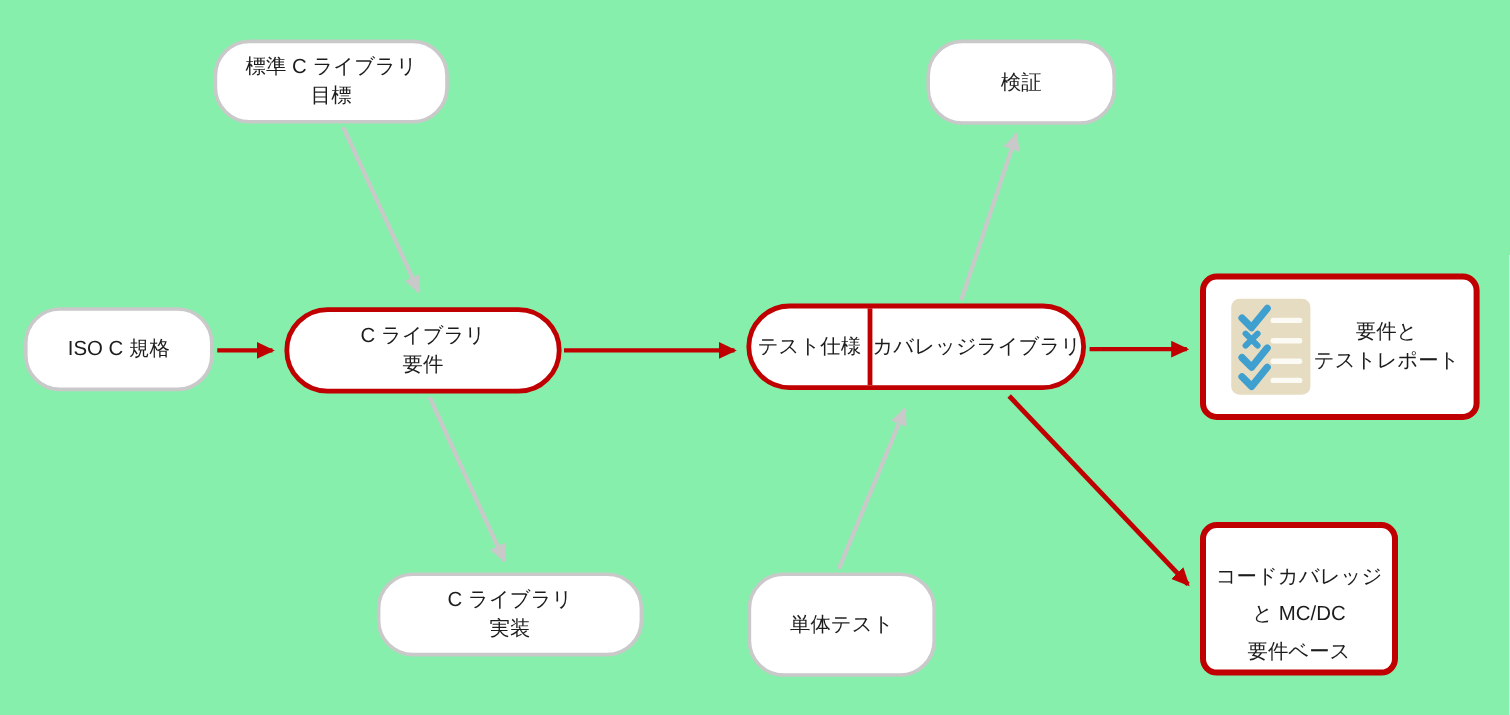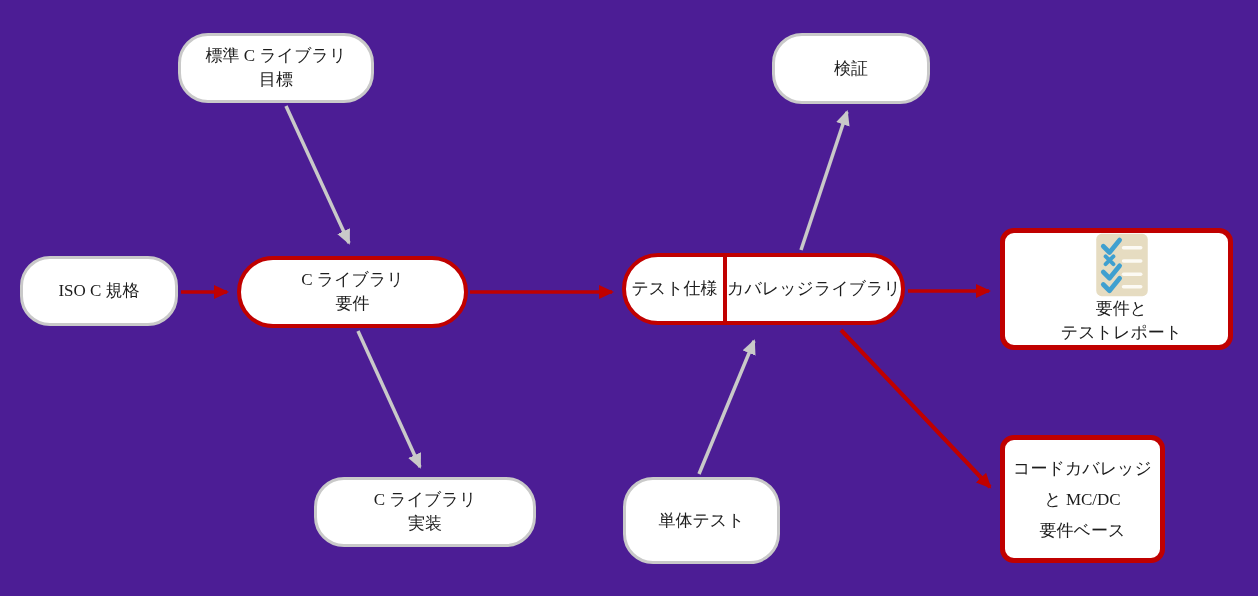--- a/index.html
+++ b/index.html
@@ -1,23 +1,22 @@
 <!DOCTYPE html>
 <html><head>
 <meta charset="utf-8">
 <style>
   html, body { margin: 0; padding: 0; background: #ffffff; }
   body { font-family: "Liberation Sans", "DejaVu Sans", sans-serif; }
   .canvas {
     position: relative;
     width: 1258px;
     height: 596px;
-    background: #4c1d95;
+    background: #86efac;
     overflow: hidden;
-    font-family: Liberation Serif, serif;
   }
   .edges-layer {
     position: absolute;
     left: 0; top: 0;
     width: 1258px; height: 596px;
   }
   .node {
     position: absolute;
     box-sizing: border-box;
     display: flex;
@@ -48,21 +47,21 @@
     display: flex;
     flex-direction: row;
     align-items: center;
     justify-content: center;
   }
   .split .cell.left  { width: 138px; }
   .split .cell.right { flex: 1; border-left: 4px solid #c00000; }
   
   .report-inner {
     display: flex;
-    flex-direction: column;
+    flex-direction: row;
     align-items: center;
     width: 100%;
     height: 100%;
     padding: 0 10px 0 20px;
     box-sizing: border-box;
   }
   .report-text { flex: 1; text-align: center; }
   .lbl { white-space: nowrap; }
   .coverage-lines { line-height: 31px; }
 </style>
@@ -141,19 +140,19 @@
         <path d="M10,66 l8,8 l13,-16" fill="none" stroke="#3fa0d0" stroke-width="6" stroke-linecap="round" stroke-linejoin="round"></path>
         <line x1="36" y1="69" x2="58" y2="69" stroke="#fcfaf4" stroke-width="4.5" stroke-linecap="round"></line>
       </svg>
       <div class="report-text">
         <div class="lbl">要件と</div>
         <div class="lbl">テストレポート</div>
       </div>
     </div>
   </div>
 
-  <div class="node rect-red coverage-lines" style="left:1000px; top:435px; width:165px; height:128px;">
+  <div class="node rect-red coverage-lines" style="left:1000px; top:435px; width:165px; height:128px;justify-content:flex-end;">
     <div class="lbl">コードカバレッジ</div>
     <div class="lbl">と MC/DC</div>
     <div class="lbl">要件ベース</div>
   </div>
 
 </div>
 
 </body></html>

